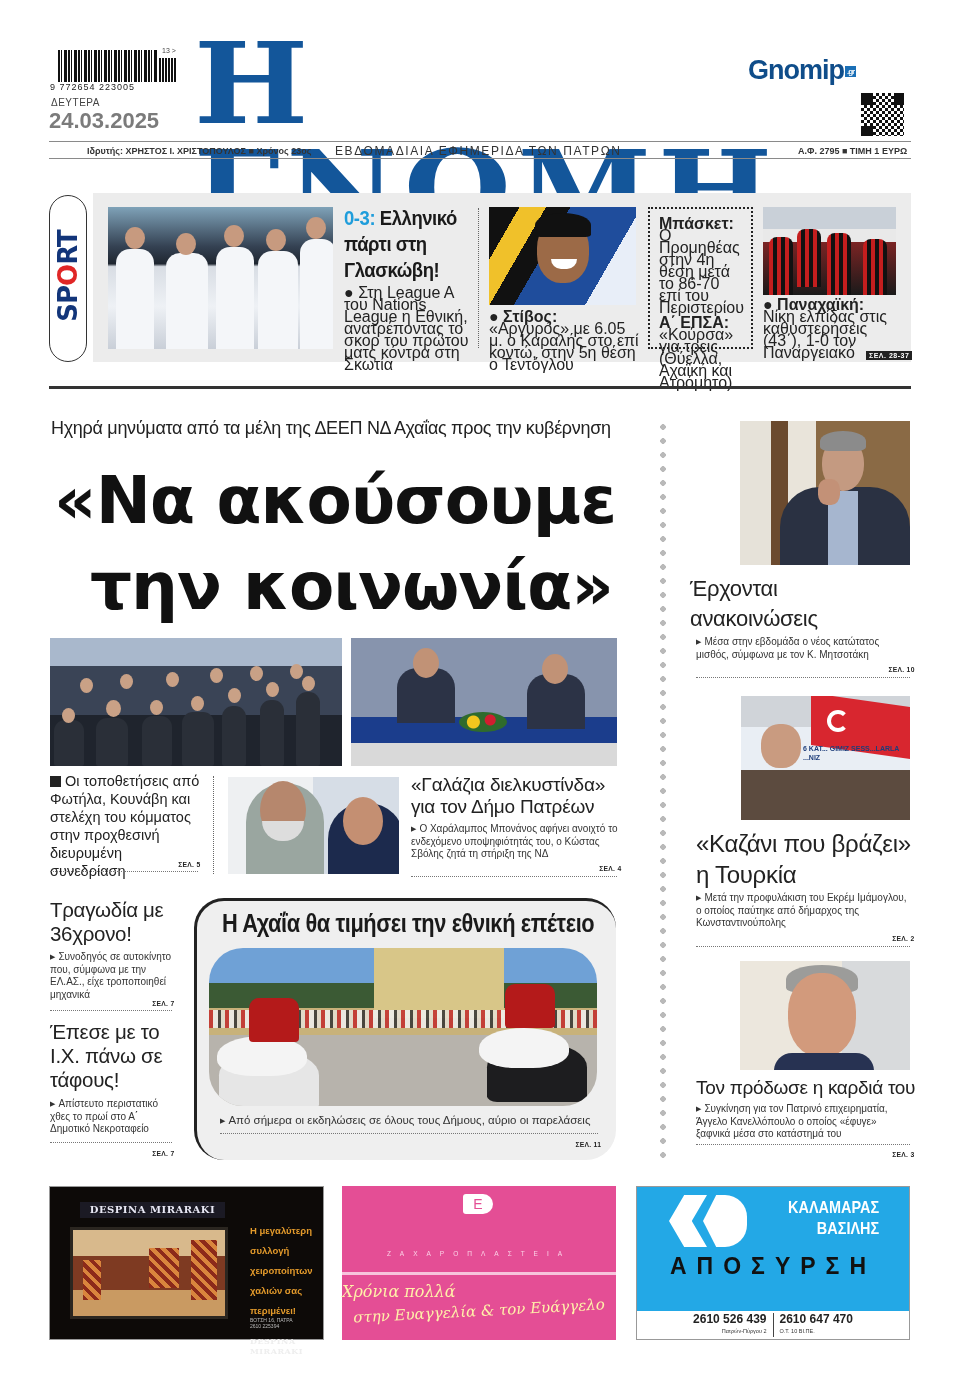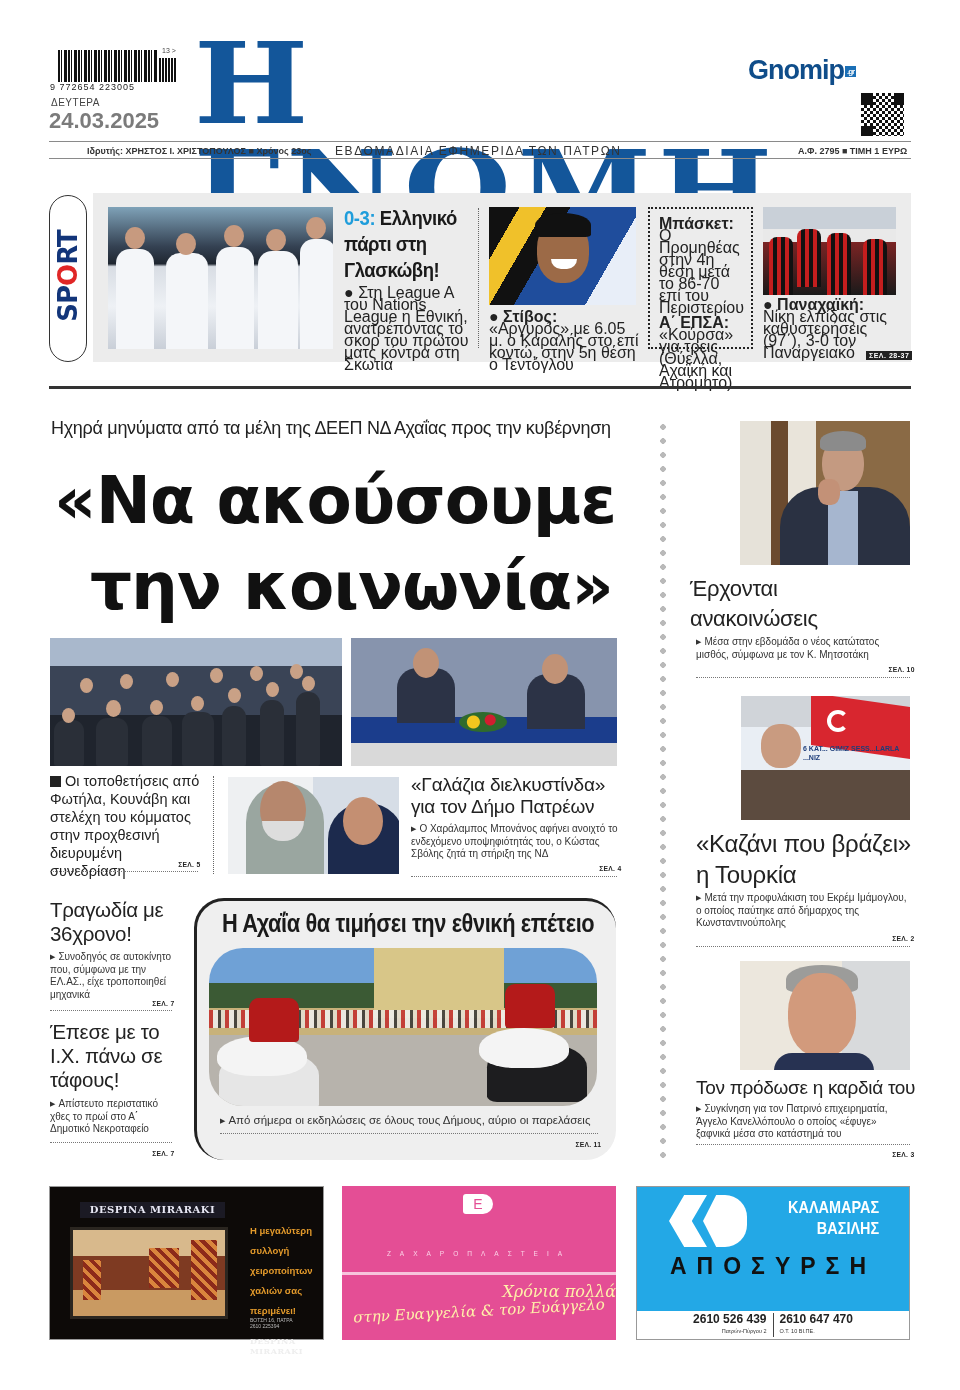--- a/index.html
+++ b/index.html
@@ -134,21 +134,21 @@
   .ad-rugs .slogan { position: absolute; left: 200px; top: 34px; width: 72px; font-size: 9.5px; line-height: 20px; color: #e39a2b; font-weight: bold; }
   .ad-rugs .brand2 { position: absolute; left: 200px; top: 107px; font-family: "DejaVu Serif", serif; font-size: 8px; font-weight: bold; color: #eee; line-height: 10px; letter-spacing: .5px; margin-top: 42px; }
   .ad-rugs .addr { position: absolute; left: 200px; top: 130px; font-size: 5px; line-height: 6px; color: #bbb; }
 
   .ad-pastry { left: 342px; top: 1186px; width: 274px; height: 154px; background: #e44e95; }
   .ad-pastry .logo-e { position: absolute; left: 121px; top: 8px; width: 30px; height: 20px; background: #fff; border-radius: 3px 10px 10px 3px;
     color: #e44e95; font-size: 14px; text-align: center; line-height: 20px; }
   .ad-pastry .name { position: absolute; left: 0; top: 30px; width: 100%; text-align: center; font-size: 26px; color: #fff; letter-spacing: 8px; font-family: "DejaVu Sans", sans-serif; font-weight: 300; }
   .ad-pastry .sub { position: absolute; left: 0; top: 64px; width: 100%; text-align: center; font-size: 6.5px; color: #fbd2e6; letter-spacing: 9px; }
   .ad-pastry .sep { position: absolute; left: 0; top: 86px; width: 100%; height: 3px; background: #f7c4dc; }
-  .ad-pastry .wish1 { position: absolute; left: 0; top: 96px; width: 100%; text-align: right; font-family: "DejaVu Serif", serif; font-style: italic; font-size: 16px; color: #fff1a9; }
+  .ad-pastry .wish1 { position: absolute; left: 0; top: 96px; width: 100%; text-align: left; font-family: "DejaVu Serif", serif; font-style: italic; font-size: 16px; color: #fff1a9; }
   .ad-pastry .wish2 { position: absolute; left: 0; top: 116px; width: 100%; text-align: center; font-family: "DejaVu Serif", serif; font-style: italic; font-size: 15px; color: #fff1a9; transform: rotate(-3deg); }
 
   .ad-kalamaras { left: 636px; top: 1186px; width: 274px; height: 154px; background: #fff; border: 1px solid #999; }
   .ad-kalamaras .top { position: absolute; left: 0; top: 0; width: 100%; height: 124px; background: #23a8e6; }
   .ad-kalamaras .kb { position: absolute; left: 32px; top: 8px; width: 80px; height: 52px; }
   .ad-kalamaras .kb .k { position: absolute; left: 0; top: 0; width: 38px; height: 52px; background: #fff; clip-path: polygon(40% 0,100% 0,60% 50%,100% 100%,40% 100%,0 50%); }
   .ad-kalamaras .kb .b { position: absolute; left: 34px; top: 0; width: 44px; height: 52px; background: #fff; border-radius: 4px 22px 22px 4px; clip-path: polygon(30% 0,100% 0,100% 100%,30% 100%,0 50%); }
   .ad-kalamaras .owner { position: absolute; right: 30px; top: 10px; text-align: right; font-size: 17px; line-height: 21px; color: #fff; font-weight: bold; transform: scaleX(.85); transform-origin: right; }
   .ad-kalamaras .svc { position: absolute; left: 0; width: 100%; text-align: center; font-size: 23px; font-weight: 900; color: #111; letter-spacing: 10px; line-height: 26px; }
   .ad-kalamaras .phones { position: absolute; left: 0; top: 126px; width: 100%; display: flex; justify-content: center; gap: 6px; }
@@ -211,21 +211,21 @@
   <b style="display:block">Α΄ ΕΠΣΑ:</b>
   <span style="display:block">«Κούρσα» για τρεις (Θύελλα, Αχαϊκή και Ατρόμητο)</span>
 </div>
 
 <div class="abs photo ph-pana">
   <div class="st" style="left:6px"></div>
     <div class="st" style="left:34px;top:22px"></div>
     <div class="st" style="left:64px;top:26px;height:62px"></div>
     <div class="st" style="left:100px;top:32px"></div>
 </div>
-<div class="abs sp-body" style="left:763px;top:299px;width:140px"><b>● Παναχαϊκή:</b><br><span>Νίκη ελπίδας στις καθυστερήσεις (97΄), 3-0 τον Παναργειακό</span></div>
+<div class="abs sp-body" style="left:763px;top:299px;width:140px"><b>● Παναχαϊκή:</b><br><span>Νίκη ελπίδας στις καθυστερήσεις (43΄), 1-0 τον Παναργειακό</span></div>
 <div class="abs page-tag" style="left:866px;top:351px">ΣΕΛ. 28-37</div>
 
 <div class="abs thick-rule"></div>
 
 <div class="abs kicker">Ηχηρά μηνύματα από τα μέλη της ΔΕΕΠ ΝΔ Αχαΐας προς την κυβέρνηση</div>
 <div class="abs main-title">
   <div>«Να ακούσουμε</div>
   <div>την κοινωνία»</div>
 </div>
 

